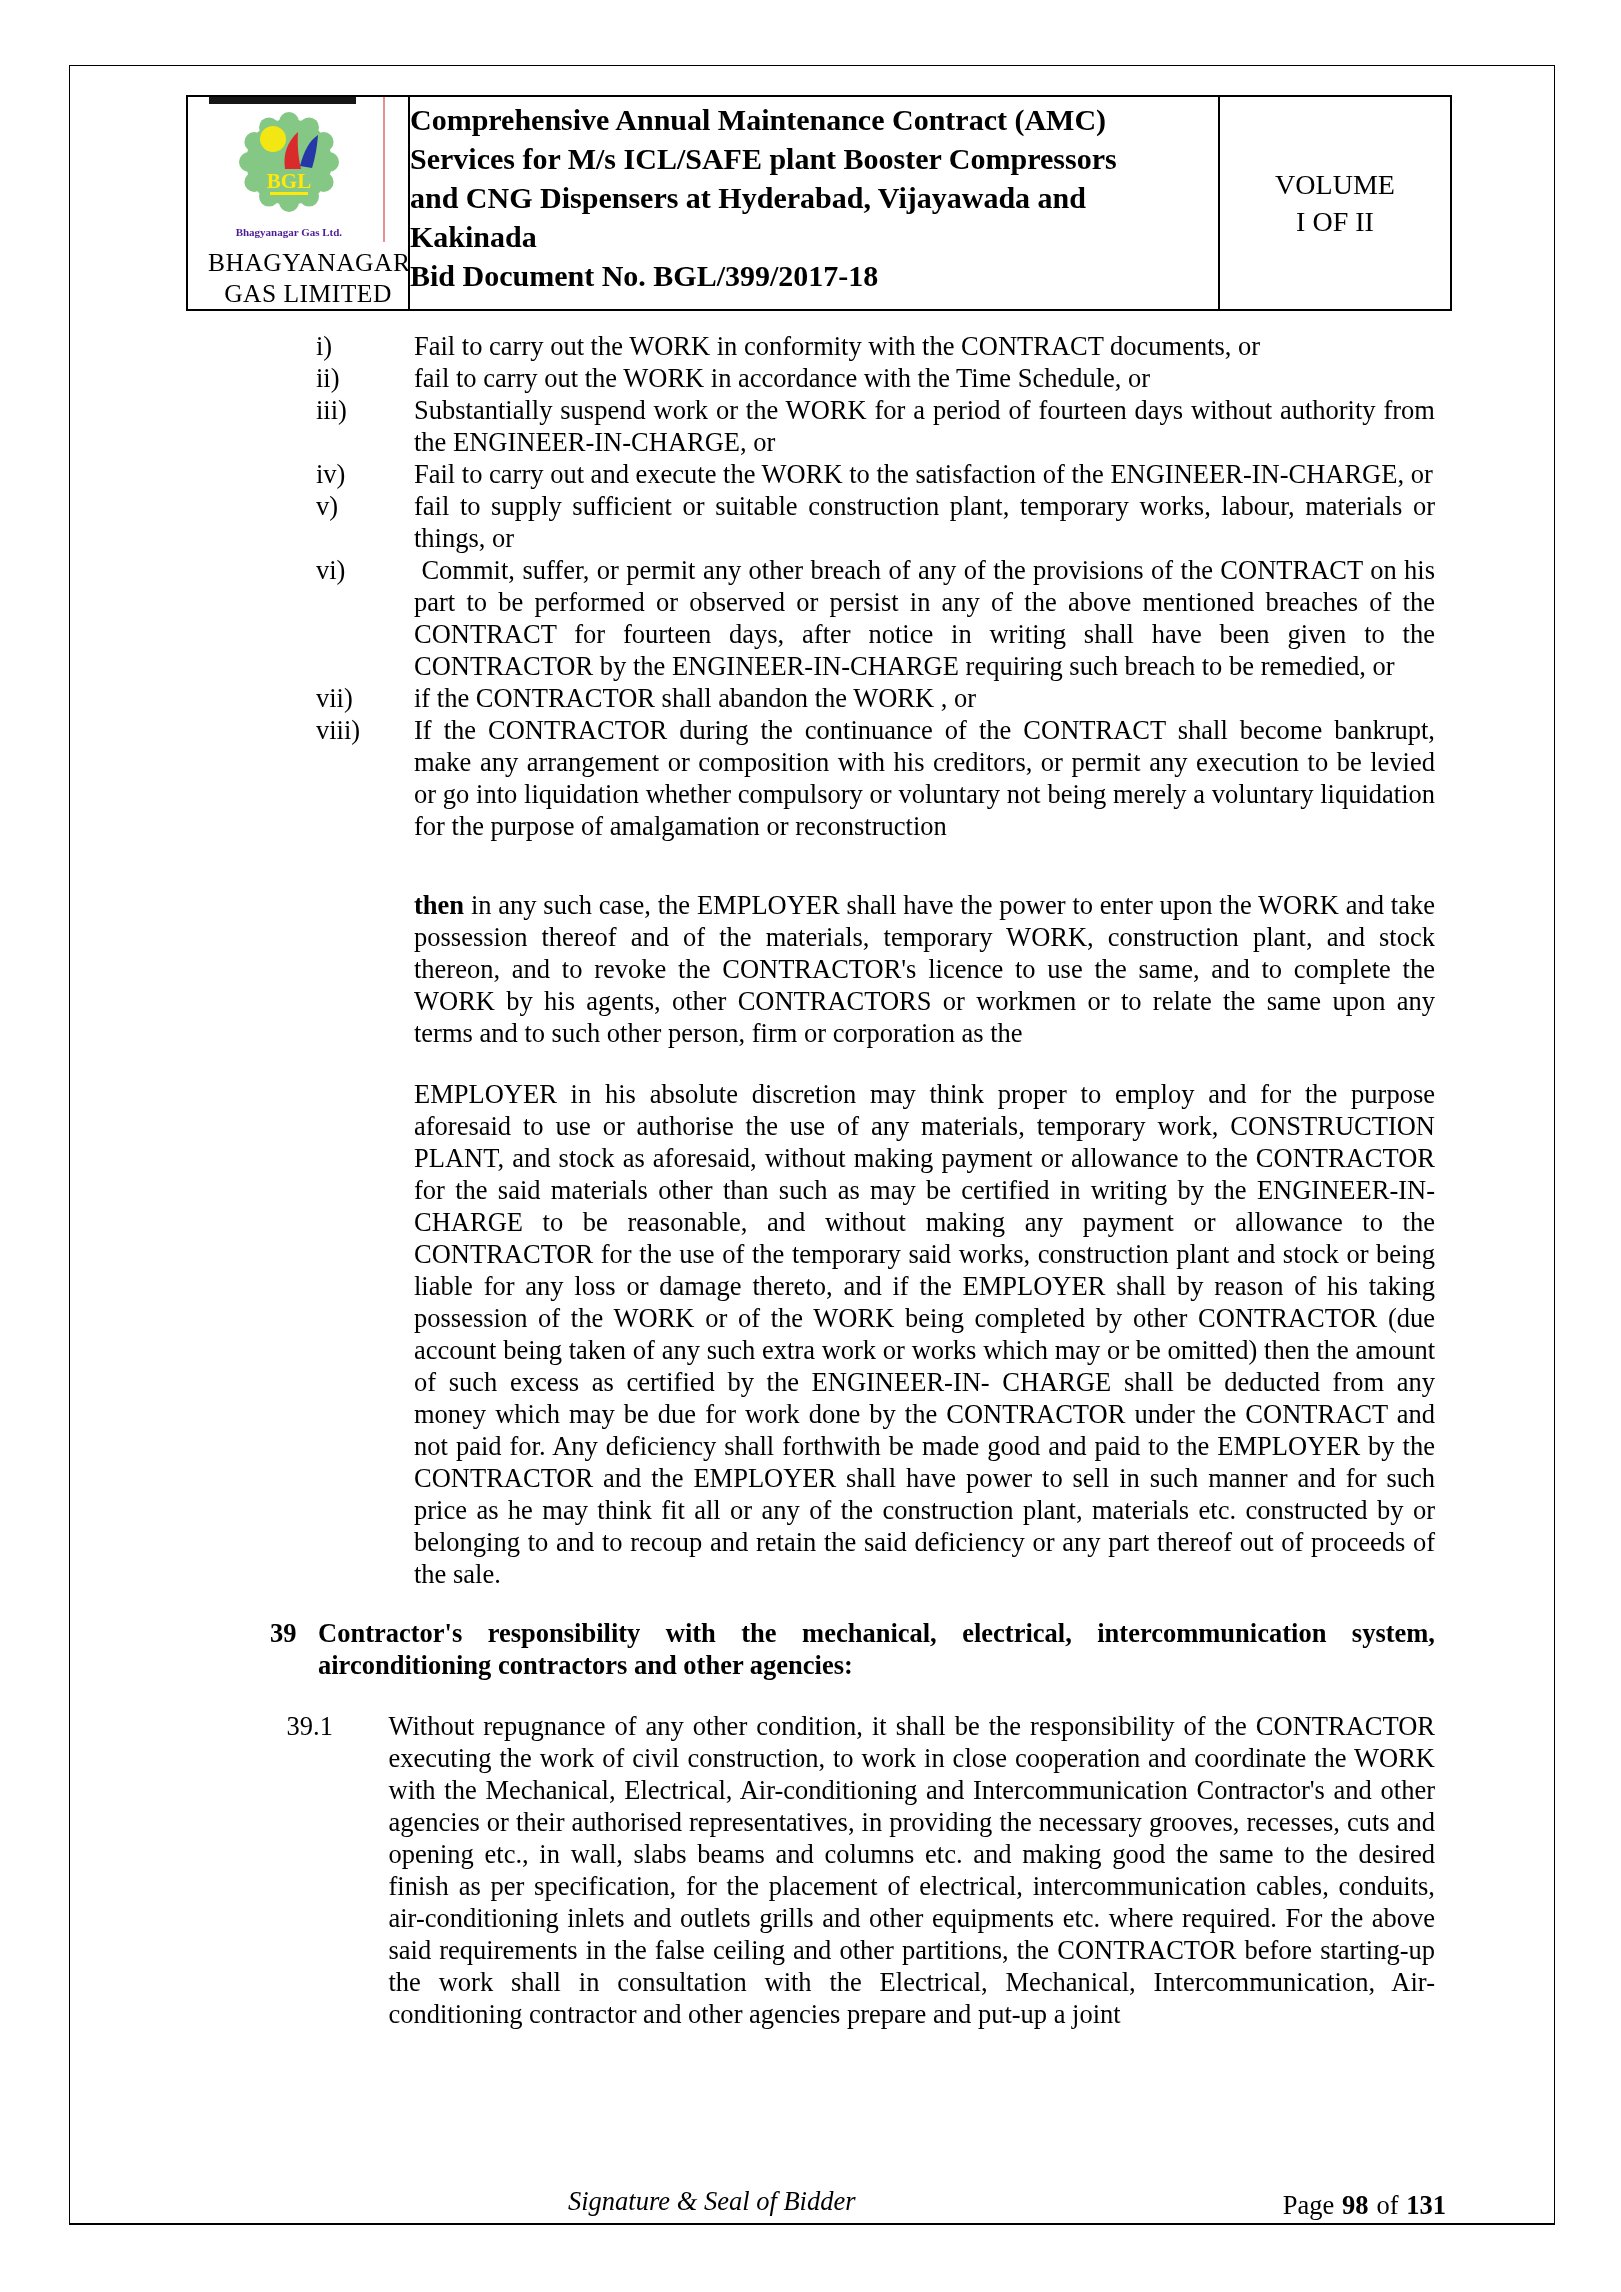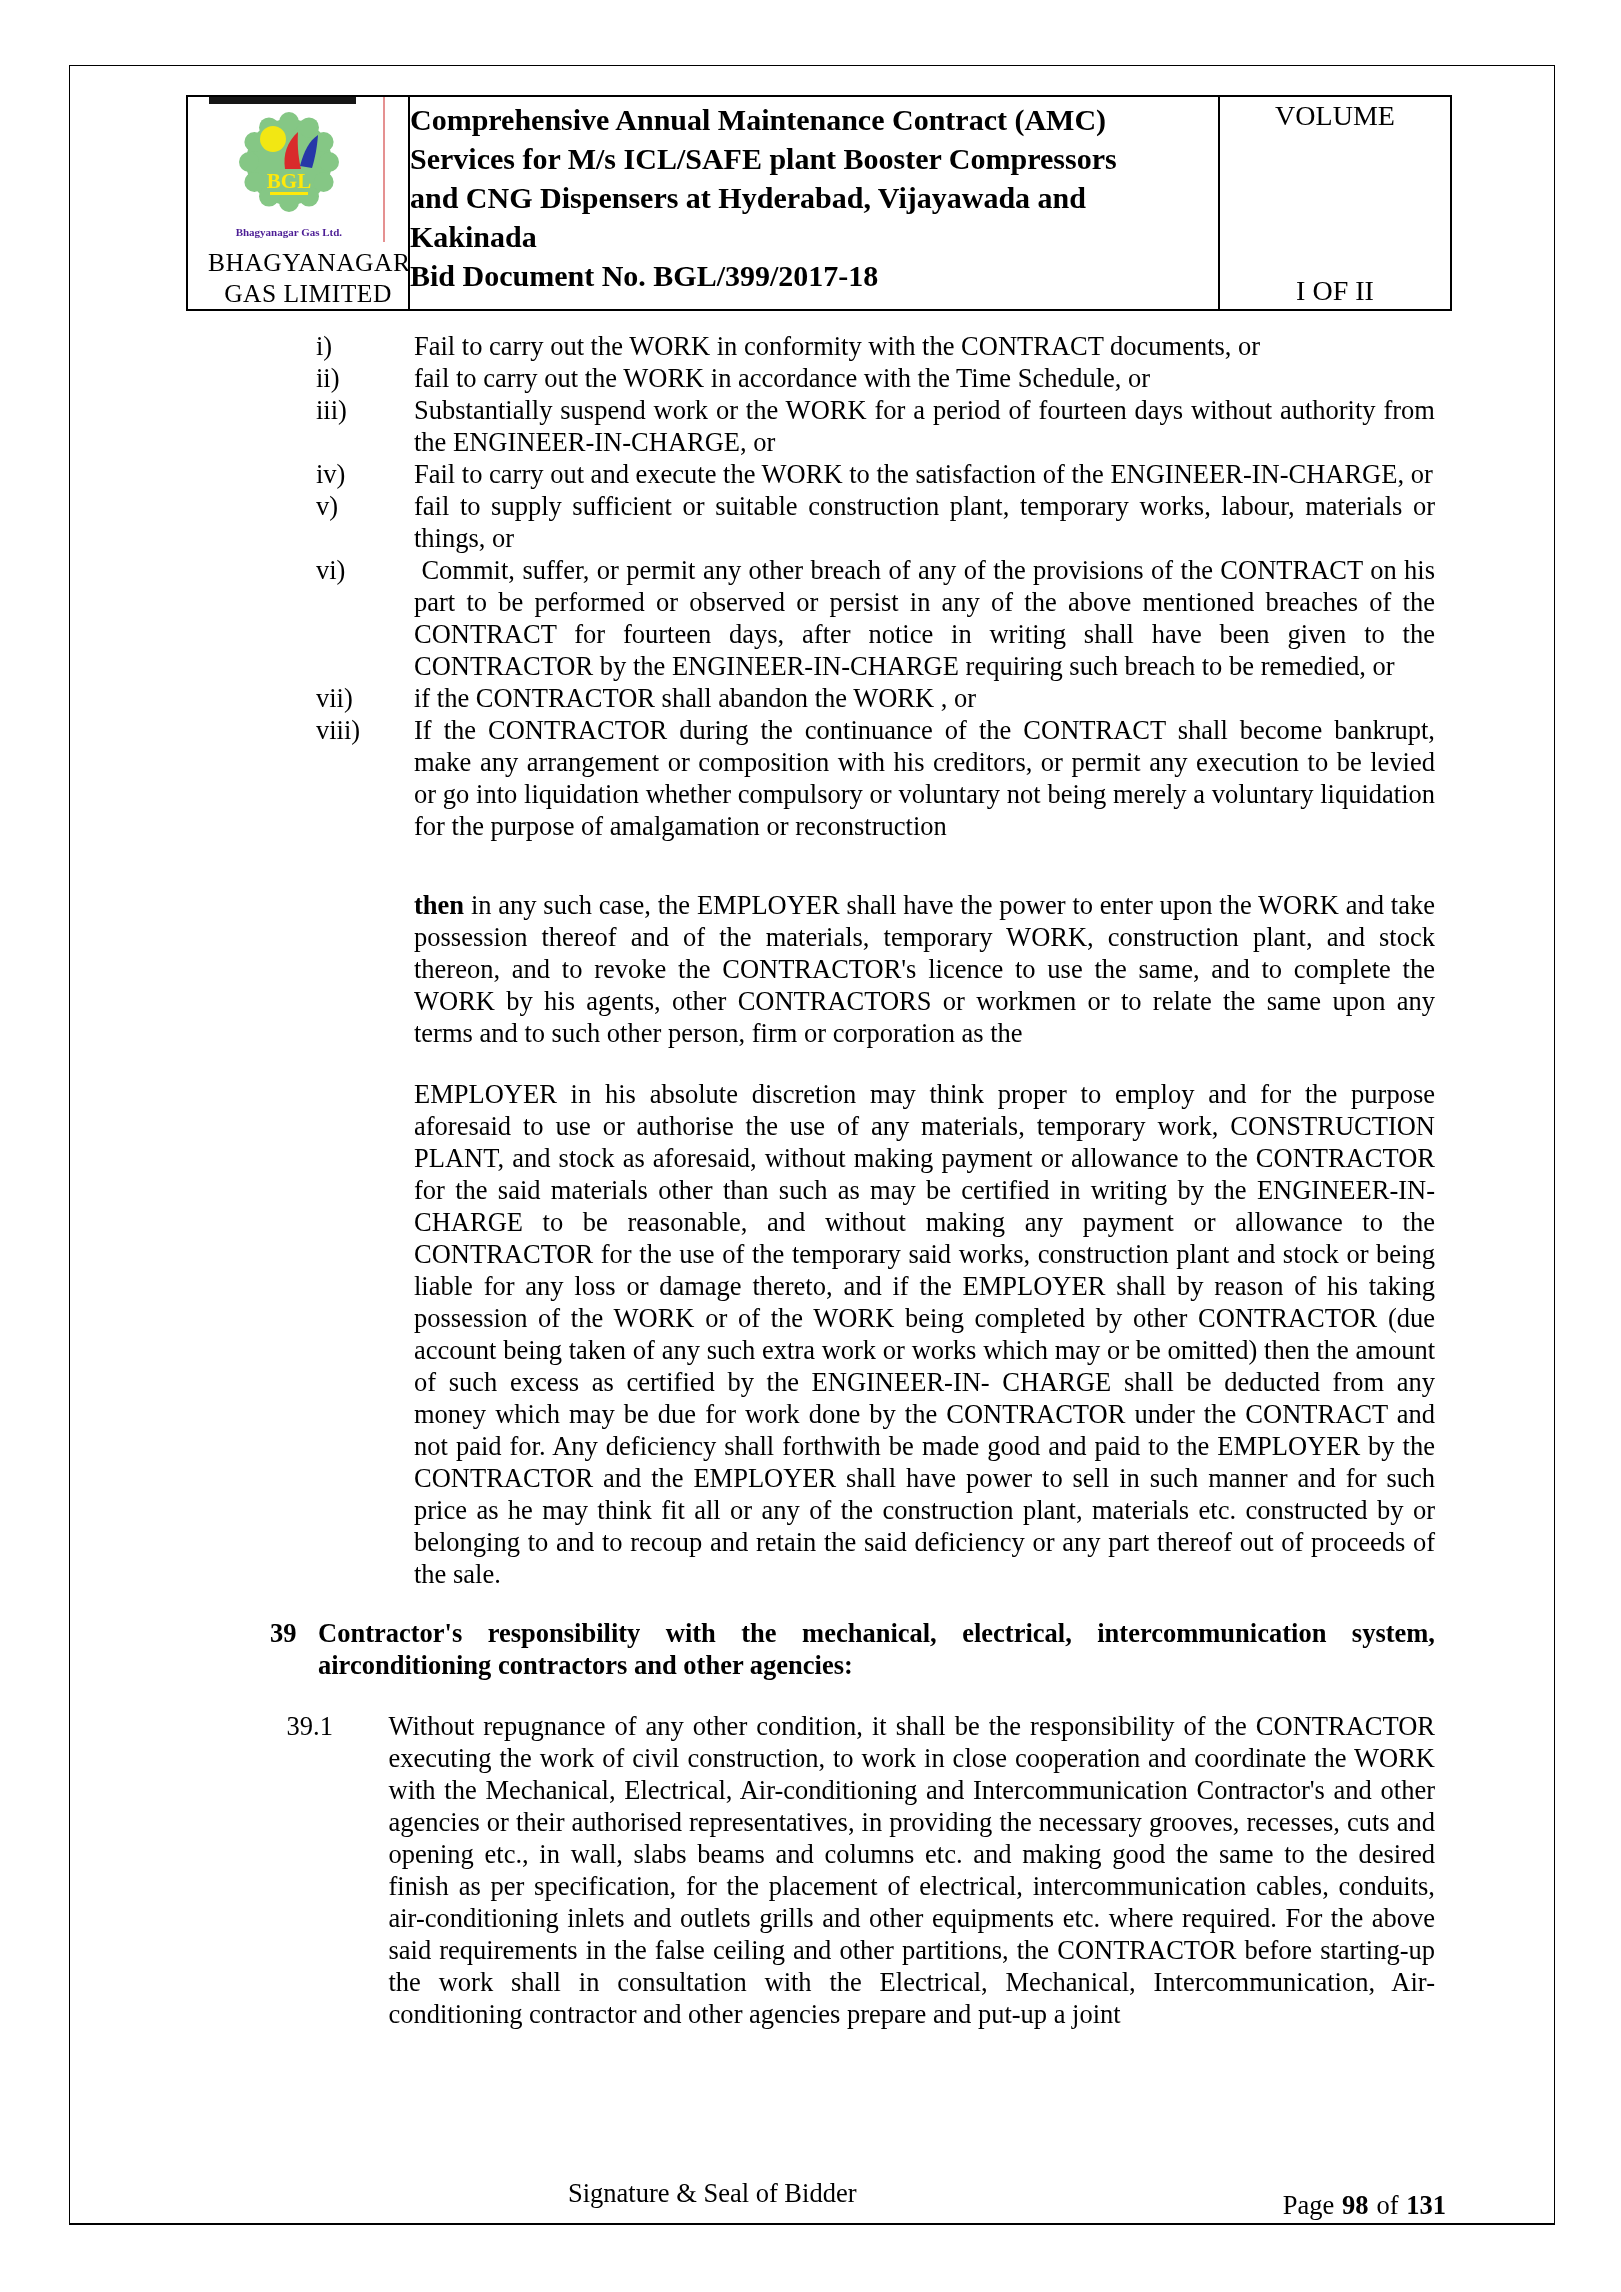--- a/index.html
+++ b/index.html
@@ -25,42 +25,42 @@
     font-family:"Liberation Serif","DejaVu Serif",serif;margin-top:0;
   }
   .company-name{
     text-align:center;font-size:25.5px;line-height:31px;margin-top:4.9px;letter-spacing:0.5px;padding-left:20px;
   }
   .cell-title{flex:1;text-align:left;padding-top:2.9px;}
   .title-line{font-size:30px;line-height:39px;font-weight:bold;}
   .bid-doc{font-size:30px;line-height:39px;font-weight:bold;}
   .cell-volume{
     width:232px;border-left:2.9px solid #000;box-sizing:border-box;
-    display:flex;flex-direction:column;align-items:center;justify-content:space-between;
+    display:flex;flex-direction:column;align-items:center;justify-content:center;
   }
   .volume-line{font-size:28px;line-height:37px;text-align:center;}
   
   .content{position:absolute;left:344px;top:264px;width:1021px;}
   .clause{position:relative;text-align:justify;font-size:26.5px;line-height:32px;}
   .clause-label{position:absolute;left:-98px;top:0;}
   .clause-text{margin:0;display:block;}
   .para{text-align:justify;font-size:26.5px;line-height:32px;margin:0;}
   .para-then{margin-top:47px;}
   .para-employer{margin-top:29px;}
   .sec39{position:relative;margin-left:-96px;margin-top:27.4px;
          font-size:26.5px;line-height:32px;font-weight:bold;text-align:justify;}
   .sec39-num{position:absolute;left:-48px;top:0;}
   .sec39-title{margin:0;font-size:26.5px;line-height:32px;display:block;font-weight:bold;}
   .sub391{position:relative;margin-left:-25.5px;margin-top:29px;
           font-size:26.5px;line-height:32px;text-align:justify;}
   .sub391-num{position:absolute;left:-102px;top:0;}
   .sub391-text{margin:0;display:block;}
   
   .footer{position:absolute;left:0;right:0;bottom:2px;height:35px;font-size:26.5px;}
-  .sig-label{position:absolute;left:498px;bottom:12px;}
+  .sig-label{position:absolute;left:498px;bottom:4px;font-style:italic;}
   .page-info{position:absolute;right:108px;bottom:0;display:flex;gap:7.8px;}
   .bold{font-weight:bold;}
 </style>
 </head>
 <body>
 
 <div class="frame">
 
   <div class="header-table">
 

